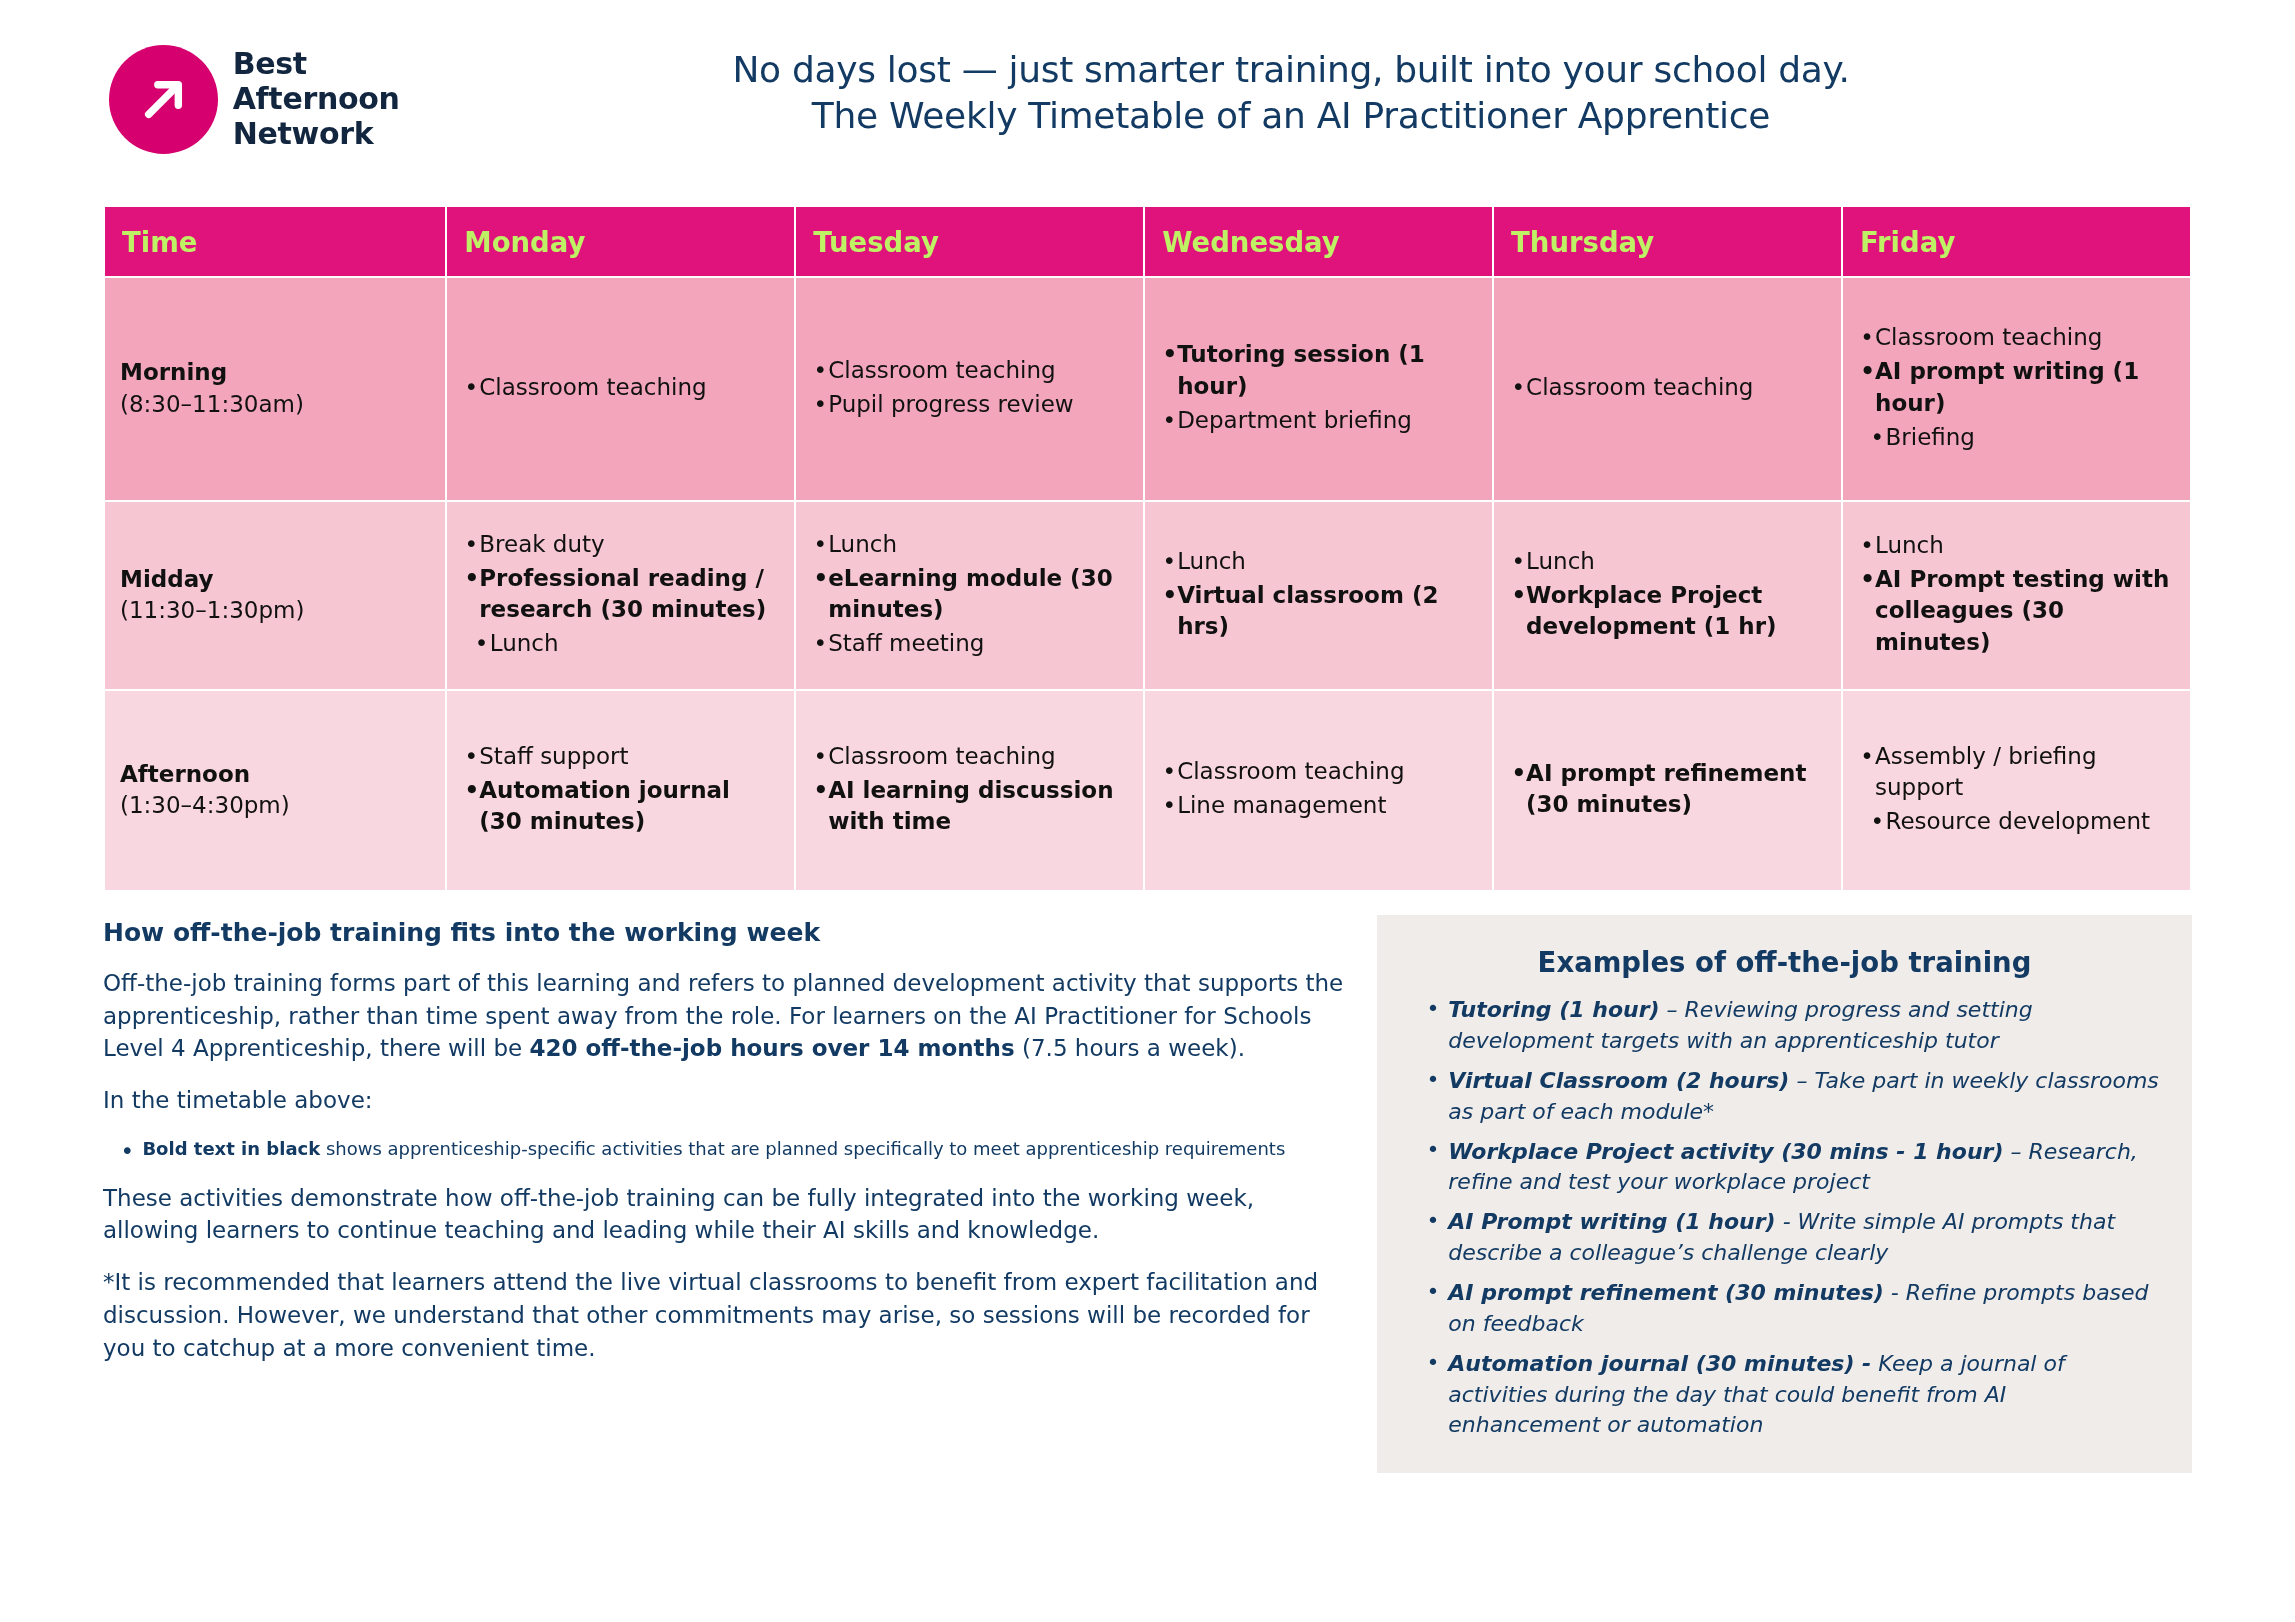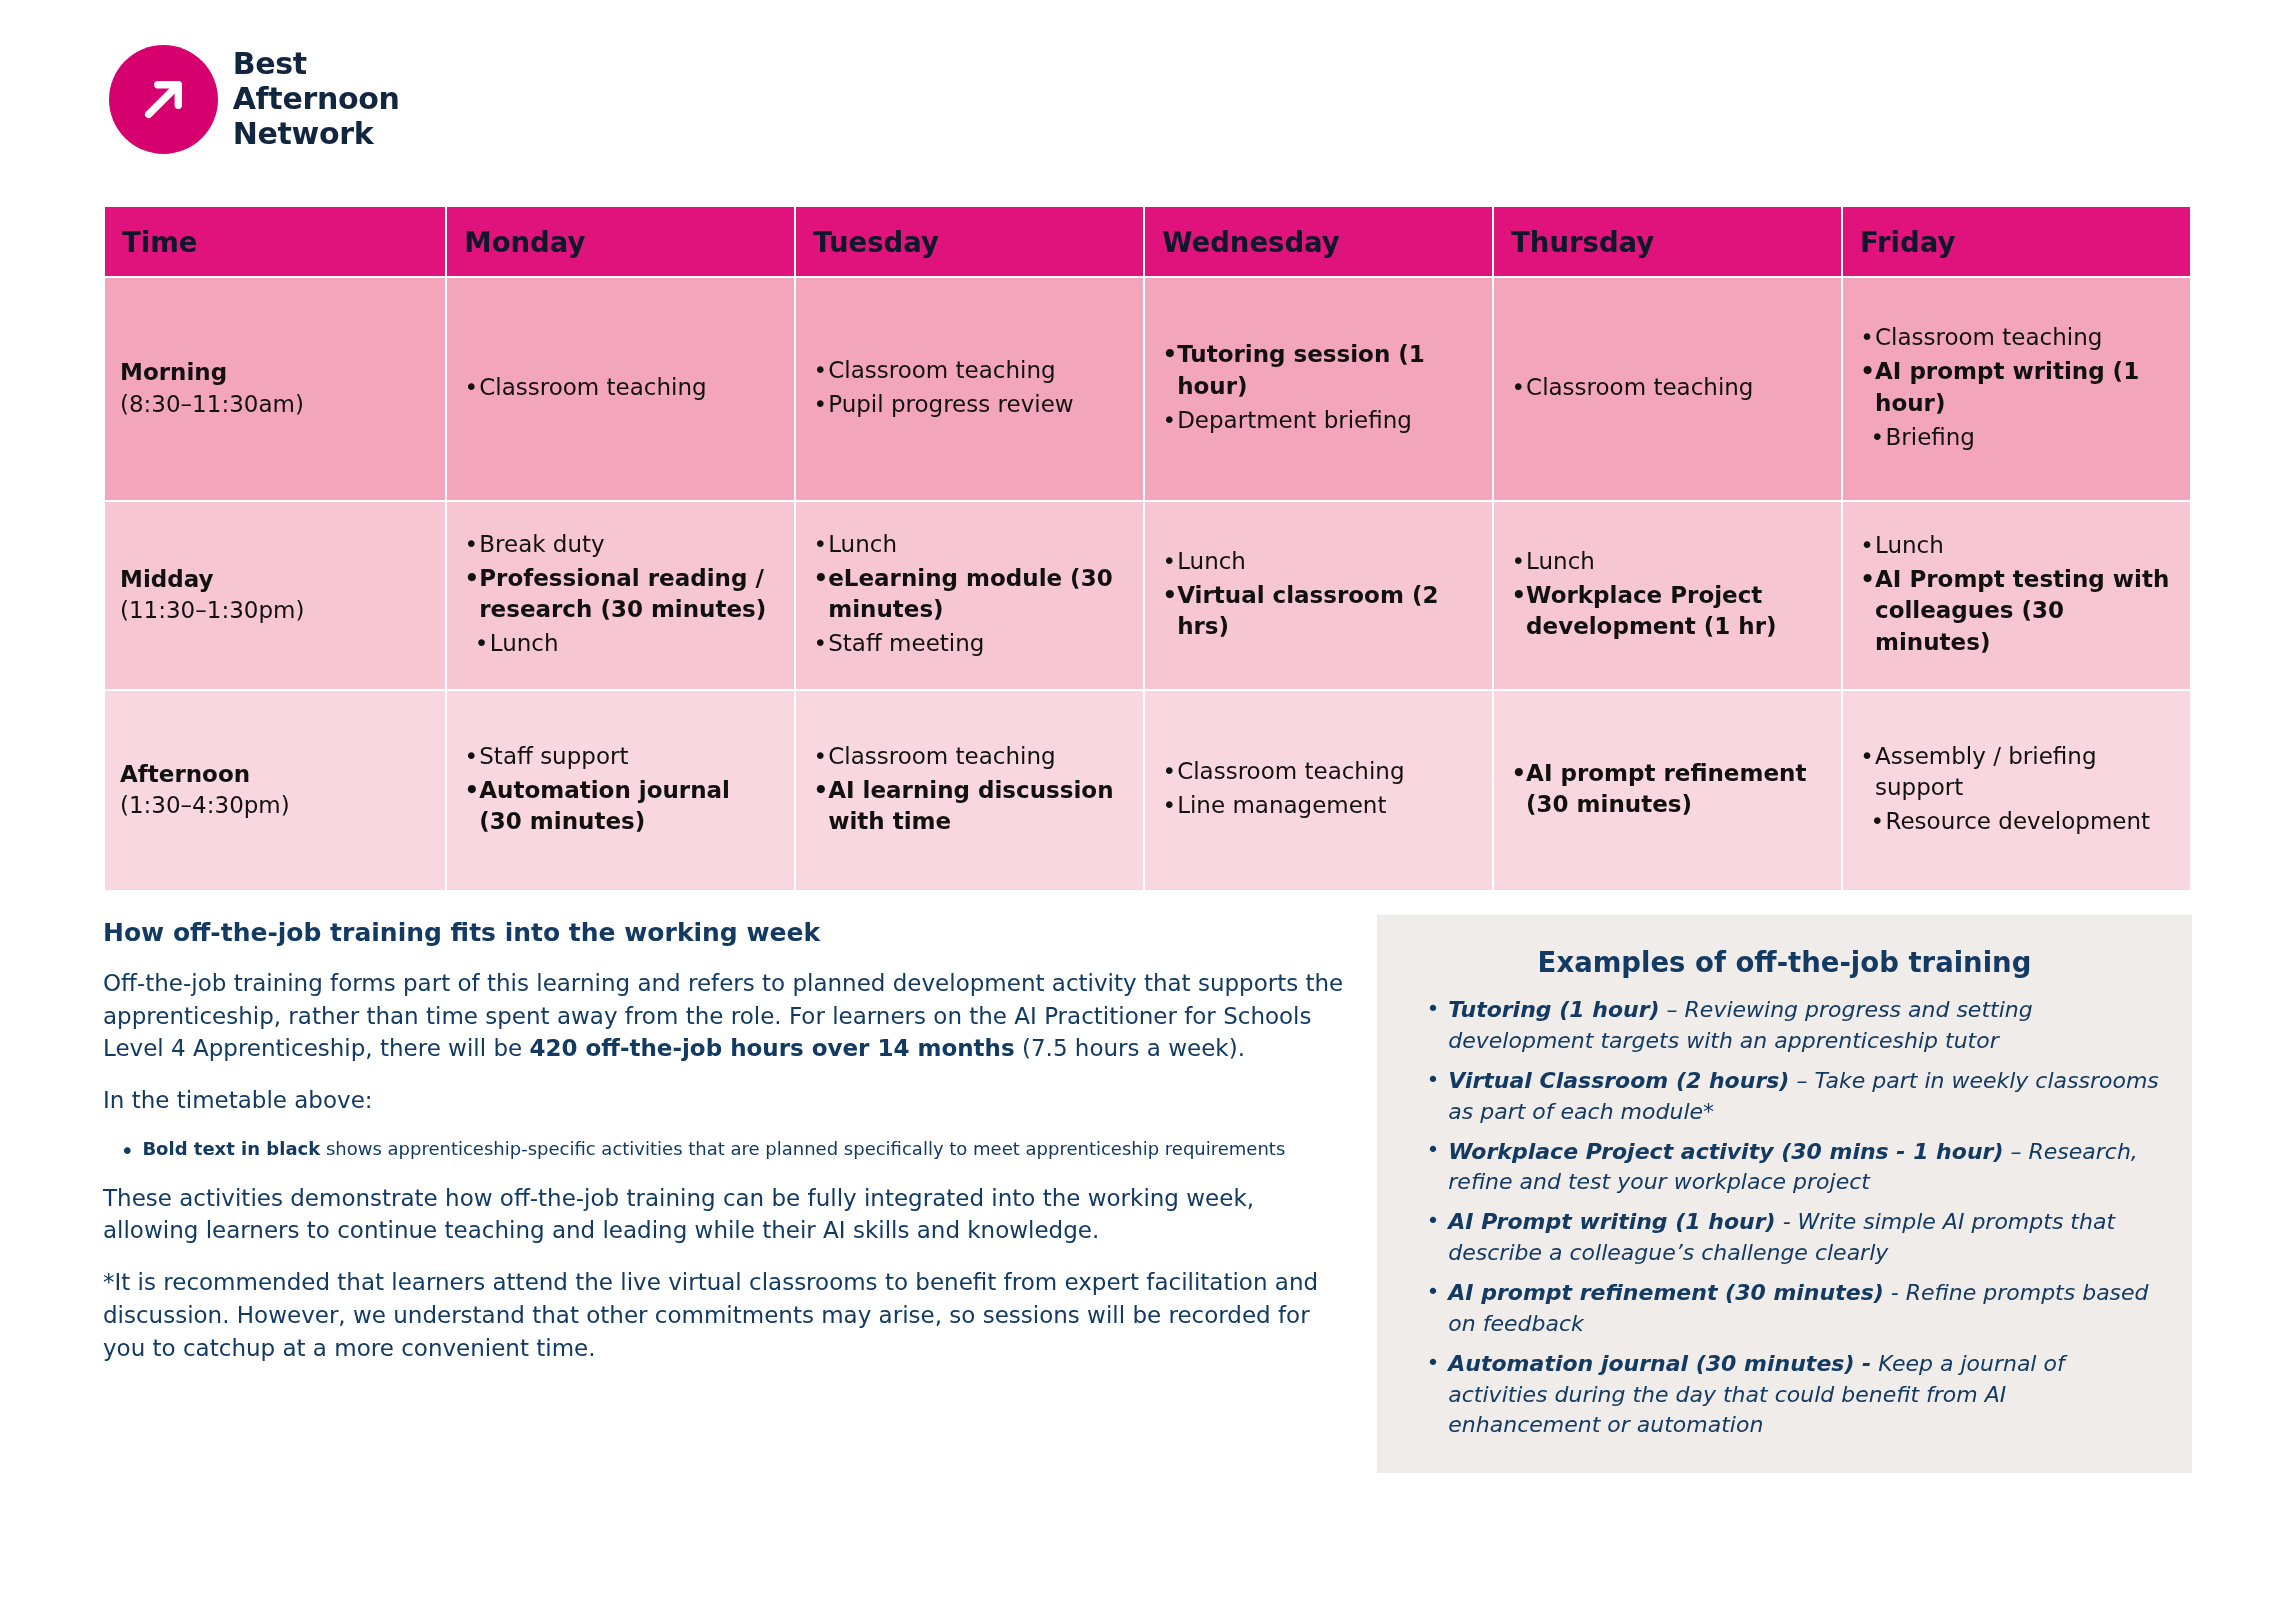--- a/index.html
+++ b/index.html
@@ -73,21 +73,21 @@
 
   
   table.timetable {
     width: 100%;
     border-collapse: collapse;
     table-layout: fixed;
     margin-top: 5.7px;
   }
   table.timetable th {
     background: #e0127c;
-    color: #0f172a;
+    color: #bef264;
     font-size: 27.5px;
     font-weight: 700;
     text-align: left;
     padding: 18.4px 16px 18.4px 17px;
     border: 2.3px solid #ffffff;
     font-family: "DejaVu Sans", sans-serif;
   }
   table.timetable td {
     border: 2.3px solid #ffffff;
     vertical-align: middle;
@@ -227,20 +227,24 @@
         <svg class="logo-arrow" width="57" height="57" viewBox="0 0 100 100">
           <path d="M24 76 L70 30" stroke="#ffffff" stroke-width="13" stroke-linecap="round" fill="none"></path>
           <path d="M40 24 L76 24 L76 60" stroke="#ffffff" stroke-width="13" stroke-linecap="round" stroke-linejoin="round" fill="none"></path>
         </svg>
       </div>
       <div class="logo-text">
         <div>Best</div>
         <div>Afternoon</div>
         <div>Network</div>
       </div>
+    </div>
+    <div class="title-block">
+      <div class="title-line">No days lost — just smarter training, built into your school day.</div>
+      <div class="title-line">The Weekly Timetable of an AI Practitioner Apprentice</div>
     </div>
   </div>
 
   <table class="timetable">
     <colgroup>
       <col class="c-time">
         <col class="c-day">
         <col class="c-day">
         <col class="c-day">
         <col class="c-day">

